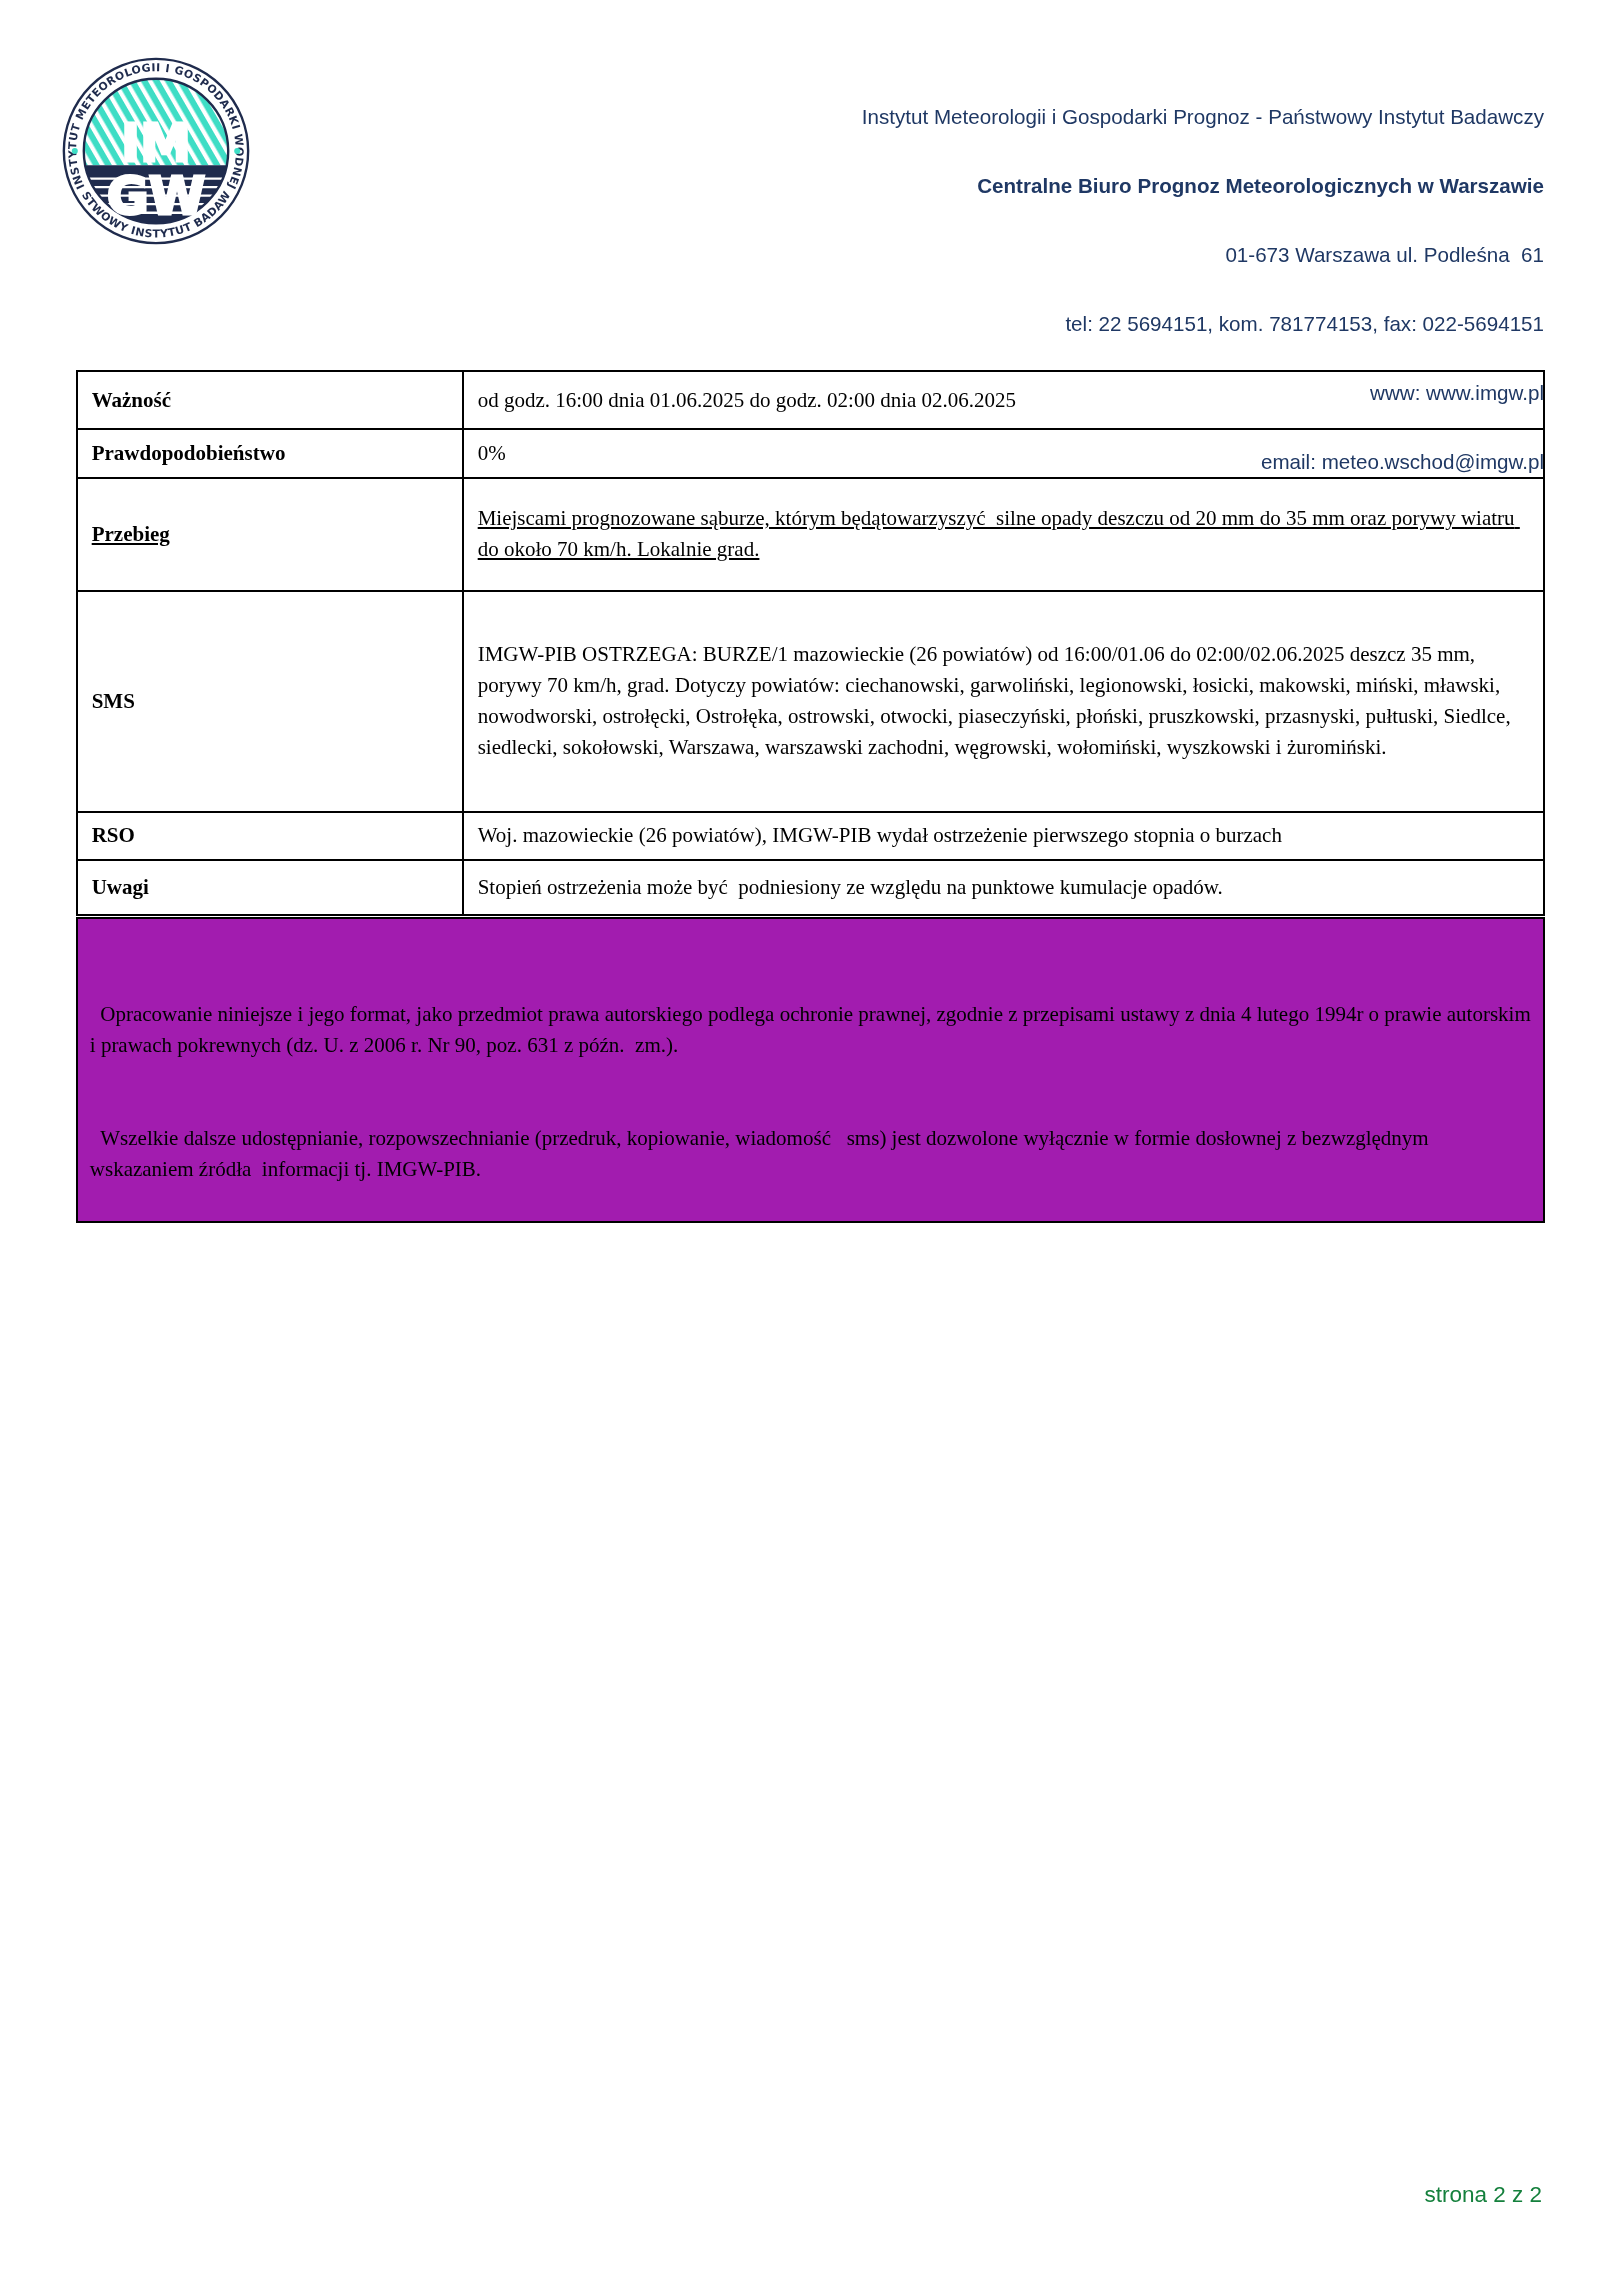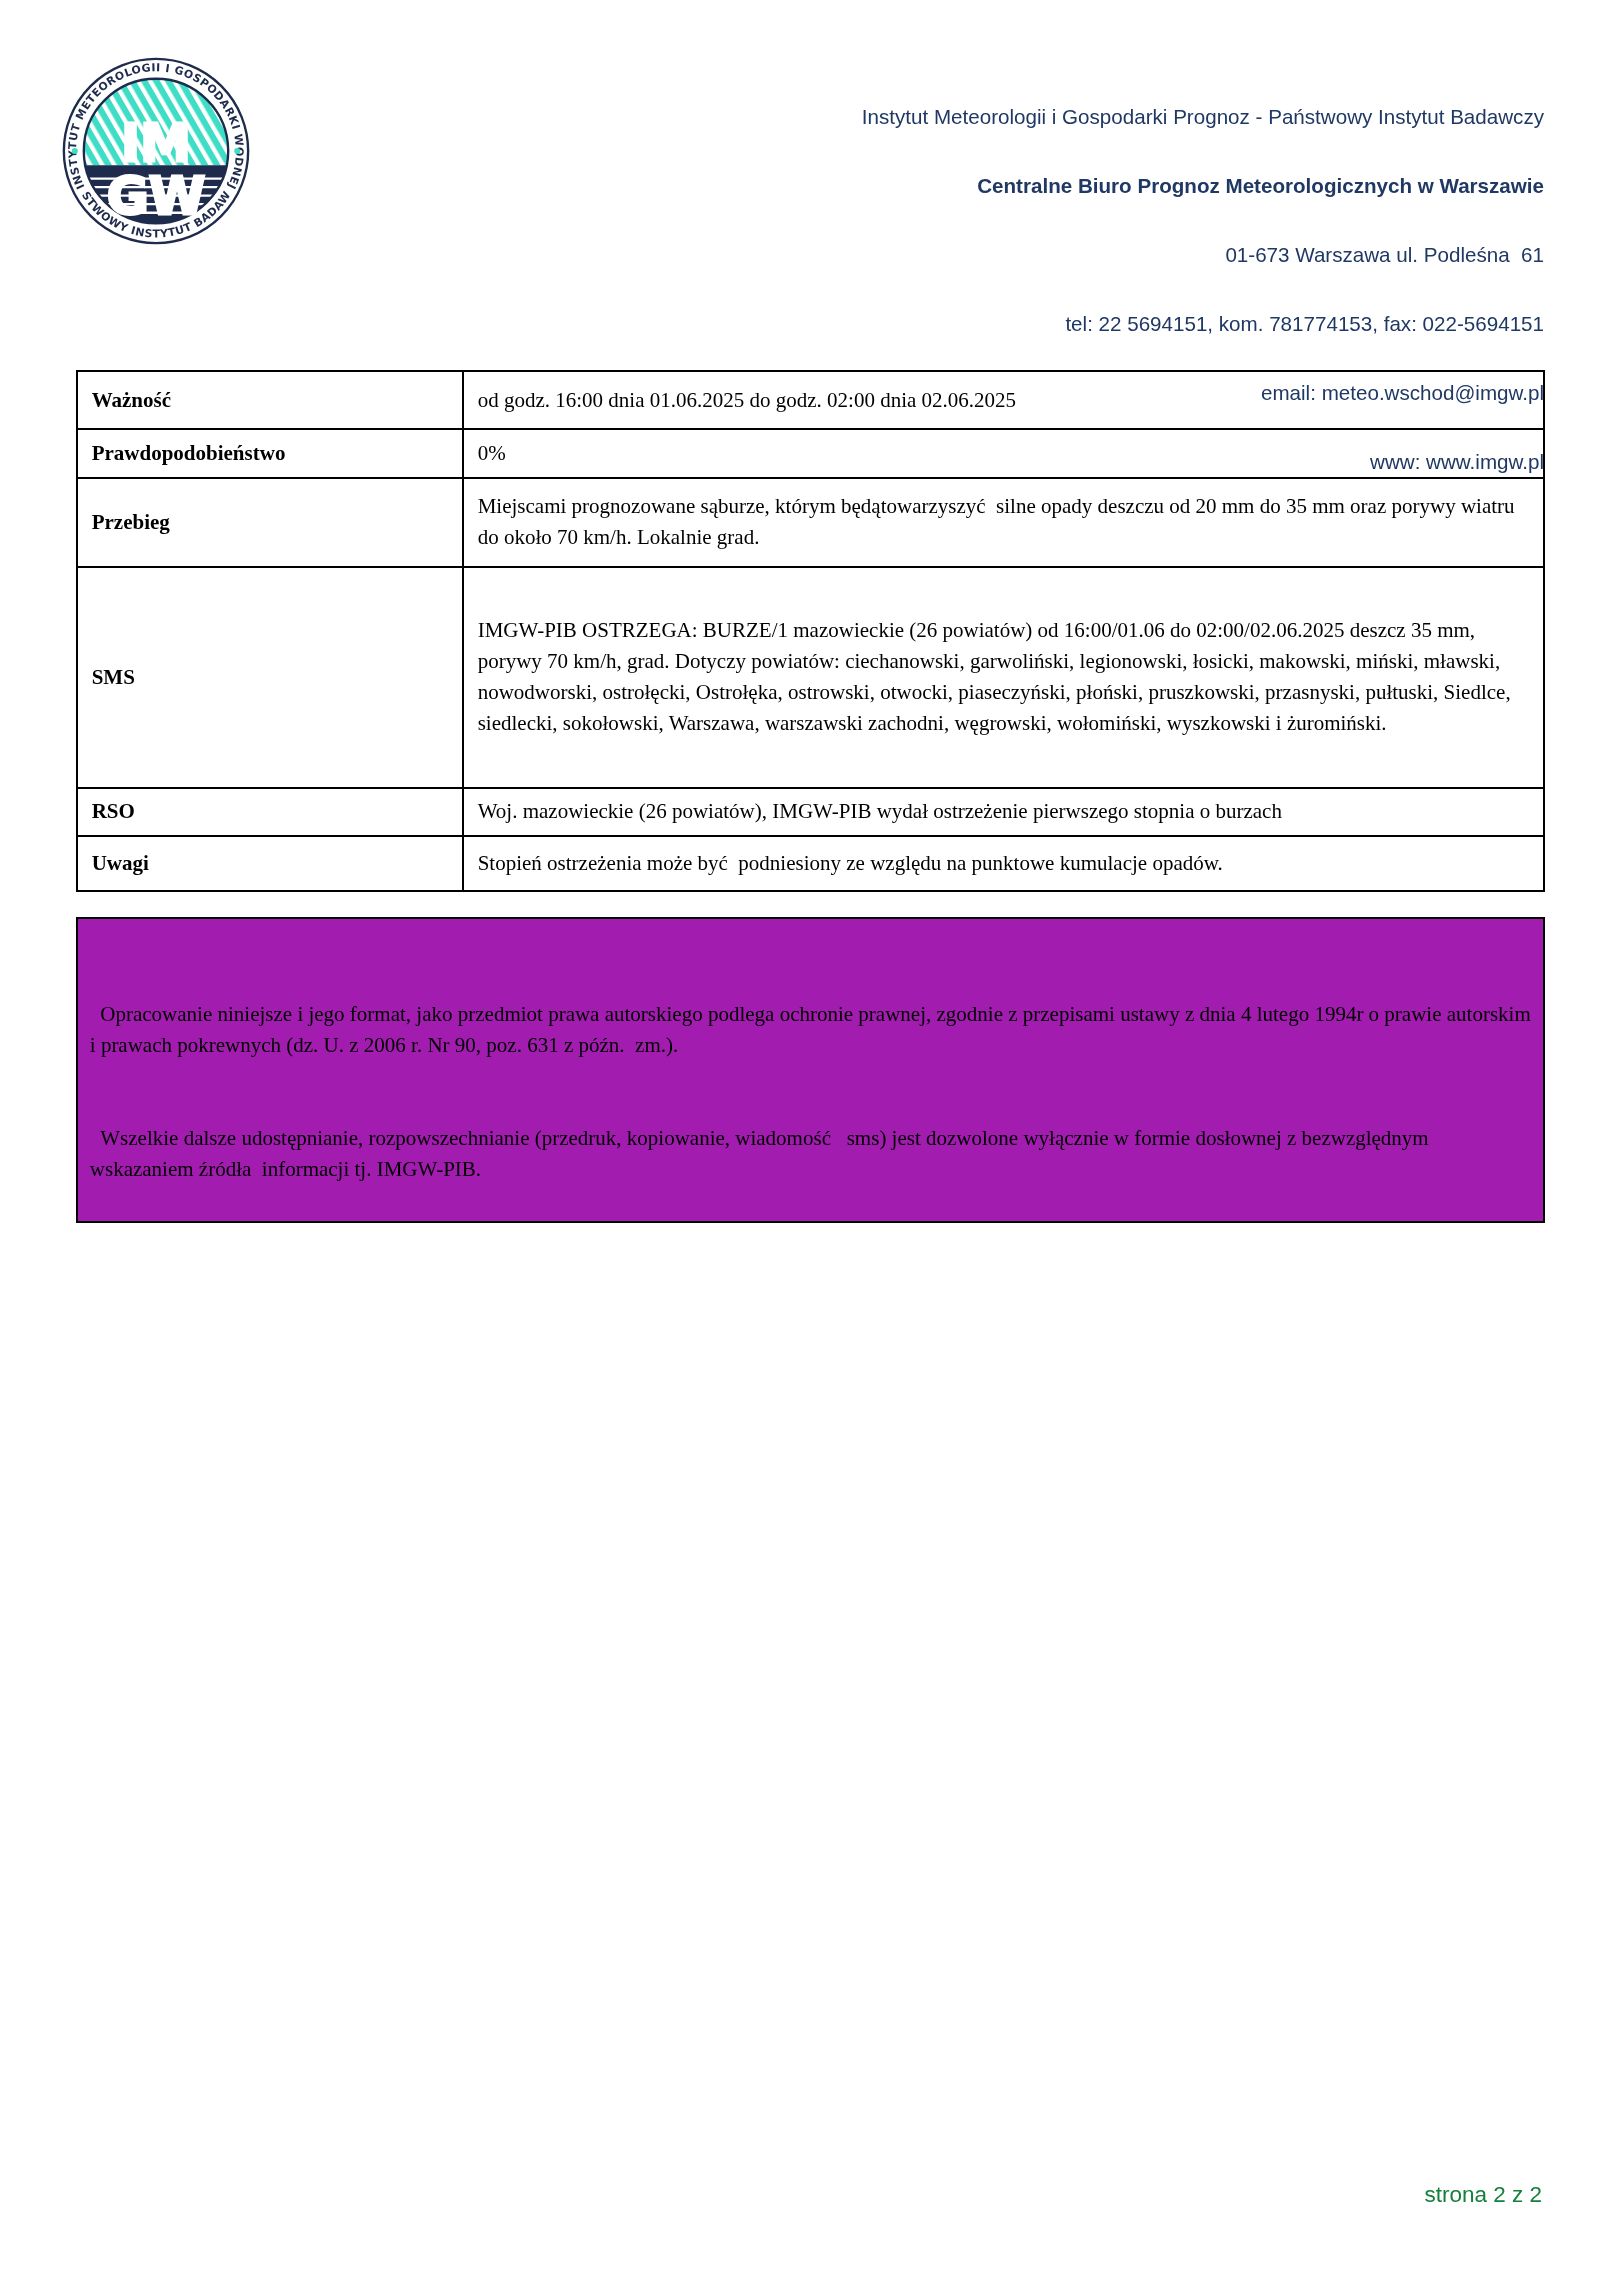--- a/index.html
+++ b/index.html
@@ -45,21 +45,21 @@
     vertical-align: middle;
     padding: 7.8px 13.7px;
     white-space: pre-wrap;
   }
   table.warn td.label {
     width: 386px;
     font-weight: bold;
   }
   tr.r-1 { height: 58px; }
   tr.r-2 { height: 37px; }
-  tr.r-3 { height: 89px; }
+  tr.r-3 { height: 113px; text-decoration: underline; }
   tr.r-4 { height: 221px; }
   tr.r-5 { height: 38px; }
   tr.r-6 { height: 55px; }
 
   
   .copyright {
     position: absolute;
     left: 76px; top: 917px;
     width: 1469px;
     min-height: 152px;
@@ -126,22 +126,22 @@
     <circle cx="14.5" cy="100" r="3.2" fill="#3eddc5"></circle>
     <circle cx="185.5" cy="100" r="3.2" fill="#3eddc5"></circle>
   </svg>
 </div>
 
 <div class="header-text">
   <div>Instytut Meteorologii i Gospodarki Prognoz - Państwowy Instytut Badawczy</div>
   <div class="bold-line">Centralne Biuro Prognoz Meteorologicznych w Warszawie</div>
   <div>01-673 Warszawa ul. Podleśna  61</div>
   <div>tel: 22 5694151, kom. 781774153, fax: 022-5694151</div>
+  <div>www: www.imgw.pl</div>
   <div>email: meteo.wschod@imgw.pl</div>
-  <div>www: www.imgw.pl</div>
 </div>
 
 <table class="warn">
   <tbody>
       <tr class="r-1">
     <td class="label">Ważność</td>
     <td>od godz. 16:00 dnia 01.06.2025 do godz. 02:00 dnia 02.06.2025</td>
   </tr>
   <tr class="r-2">
     <td class="label">Prawdopodobieństwo</td>

